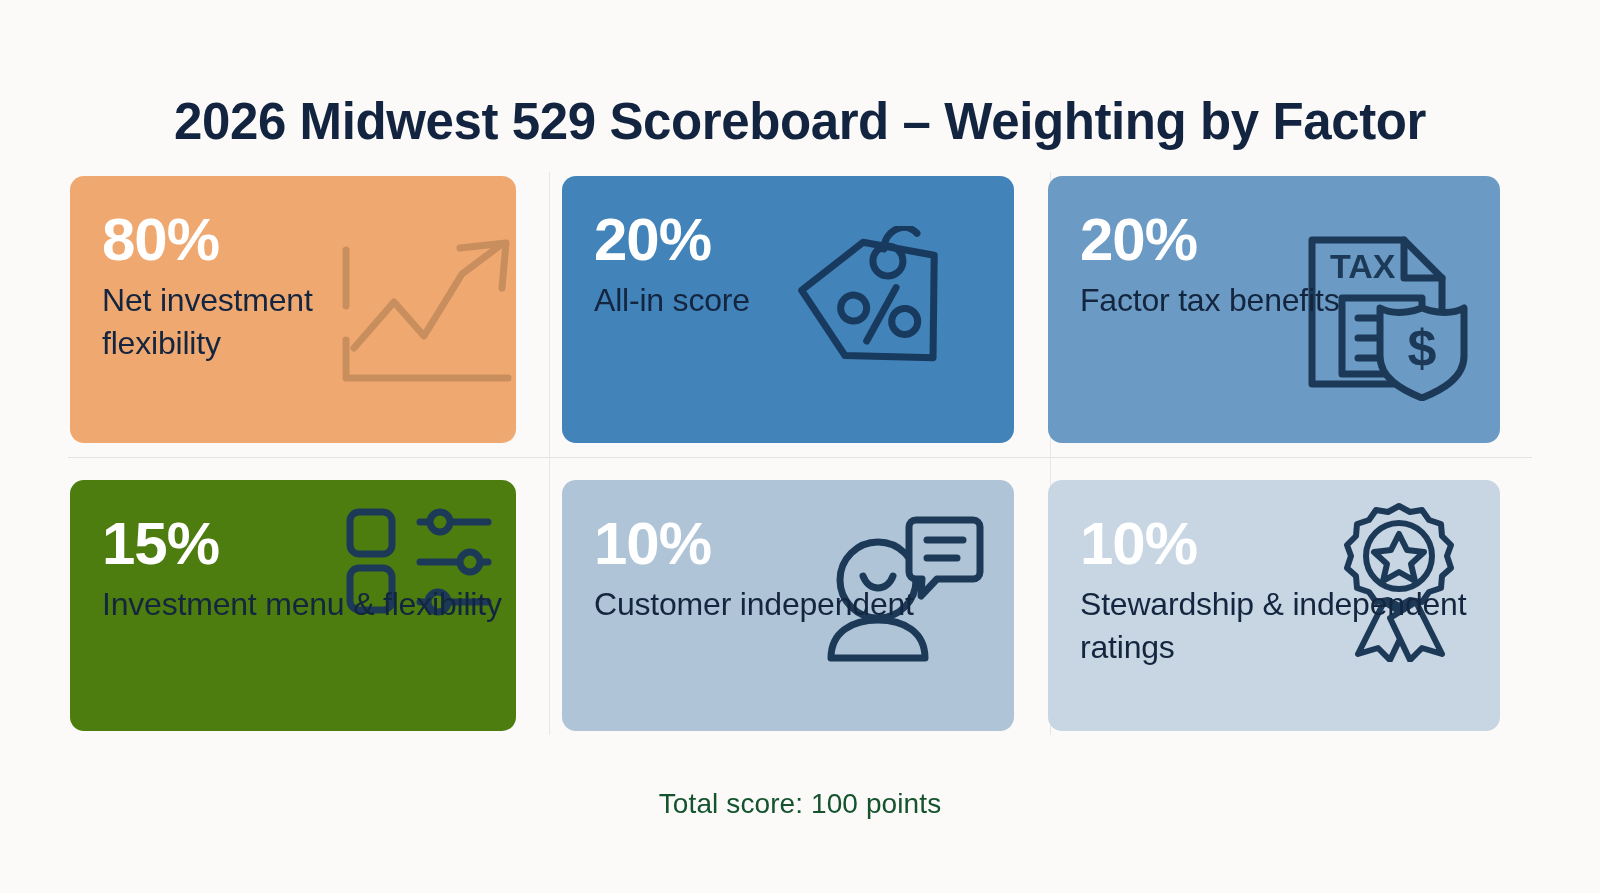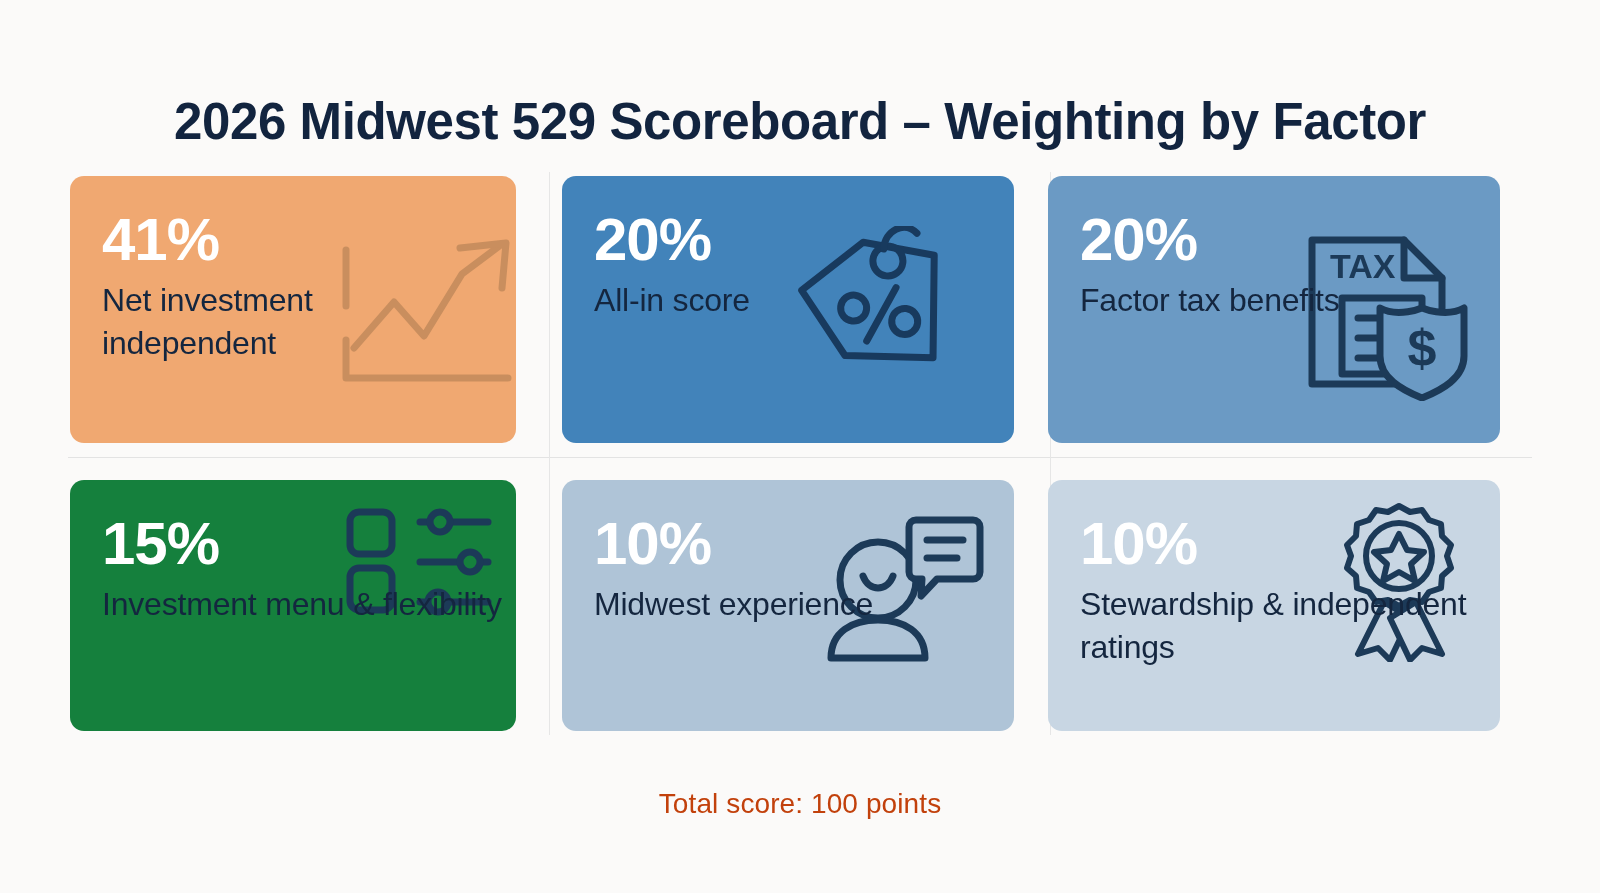--- a/index.html
+++ b/index.html
@@ -109,40 +109,40 @@
   .icon-wrap svg { display: block; }
 
   
   .footer {
     position: absolute;
     left: 0;
     right: 0;
     top: 788px;
     text-align: center;
     font-size: 28px;
-    color: #c2410c;
+    color: #14532d;
     letter-spacing: 0.1px;
   }
 </style>
 </head>
 <body>
 
 <div class="page">
 
   <h1 class="title">2026 Midwest 529 Scoreboard – Weighting by Factor</h1>
 
   <div class="grid">
 
     <div class="divider-h"></div>
     <div class="divider-v v1"></div>
     <div class="divider-v v2"></div>
 
     <div class="card col1 row1" style="background:#F0A871;">
-      <div class="pct">41%</div>
-      <div class="label">Net investment independent</div>
+      <div class="pct">80%</div>
+      <div class="label">Net investment flexibility</div>
       <div class="icon-wrap" style="right:-6px; top:56px;">
         <svg width="190" height="170" viewBox="0 0 190 170" fill="none" stroke="#C98E5E" stroke-width="7" stroke-linecap="round" stroke-linejoin="round">
           <path d="M14 18 L14 74"></path>
           <path d="M14 108 L14 146 L176 146"></path>
           <path d="M22 116 L62 70 L92 104 L130 42 L170 12"></path>
           <path d="M128 16 L174 11 L170 56"></path>
         </svg>
       </div>
     </div>
 
@@ -174,21 +174,21 @@
           <path d="M46 72 H126 V148 H46 Z"></path>
           <path d="M62 92 H114"></path>
           <path d="M62 112 H112"></path>
           <path d="M62 132 H110"></path>
           <path d="M126 82 C126 82 150 92 168 82 V130 C168 152 146 164 126 172 C106 164 84 152 84 130 V82 C102 92 126 82 126 82 Z" fill="#6B9AC4"></path>
           <text x="126" y="140" text-anchor="middle" font-family="'Liberation Sans',sans-serif" font-size="52" font-weight="bold" fill="#1C3A58" stroke="none">$</text>
         </svg>
       </div>
     </div>
 
-    <div class="card col1 row2 wide-label" style="background:#15803d;">
+    <div class="card col1 row2 wide-label" style="background:#4d7c0f;">
       <div class="pct">15%</div>
       <div class="label">Investment menu &amp; flexibility</div>
       <div class="icon-wrap" style="right:22px; top:26px;">
         <svg width="150" height="115" viewBox="0 0 150 115" fill="none" stroke="#1C3A58" stroke-width="7" stroke-linecap="round" stroke-linejoin="round">
           <rect x="6" y="6" width="42" height="42" rx="9"></rect>
           <rect x="6" y="62" width="42" height="42" rx="9"></rect>
           <path d="M76 16 H84"></path>
             <path d="M108 16 H144"></path>
             <circle cx="96" cy="16" r="10"></circle>
           <path d="M76 56 H114"></path>
@@ -196,21 +196,21 @@
             <circle cx="126" cy="56" r="10"></circle>
           <path d="M76 96 H82"></path>
             <path d="M106 96 H144"></path>
             <circle cx="94" cy="96" r="10"></circle>
         </svg>
       </div>
     </div>
 
     <div class="card col2 row2" style="background:#AFC4D7;">
       <div class="pct">10%</div>
-      <div class="label">Midwest experience</div>
+      <div class="label">Customer independent</div>
       <div class="icon-wrap" style="right:28px; top:30px;">
         <svg width="165" height="155" viewBox="0 0 165 155" fill="none" stroke="#1C3A58" stroke-width="7" stroke-linecap="round" stroke-linejoin="round">
           <circle cx="57" cy="70" r="38"></circle>
           <path d="M42 66 C48 82 66 82 72 66"></path>
           <path d="M10 148 C10 122 31 110 57 110 C83 110 104 122 104 148 Z"></path>
           <path d="M95 10 H152 A7 7 0 0 1 159 17 V62 A7 7 0 0 1 152 69 H116 L100 86 L101 69 H95 A7 7 0 0 1 88 62 V17 A7 7 0 0 1 95 10 Z" fill="#AFC4D7"></path>
           <path d="M106 30 H142"></path>
           <path d="M106 48 H136"></path>
         </svg>
       </div>

